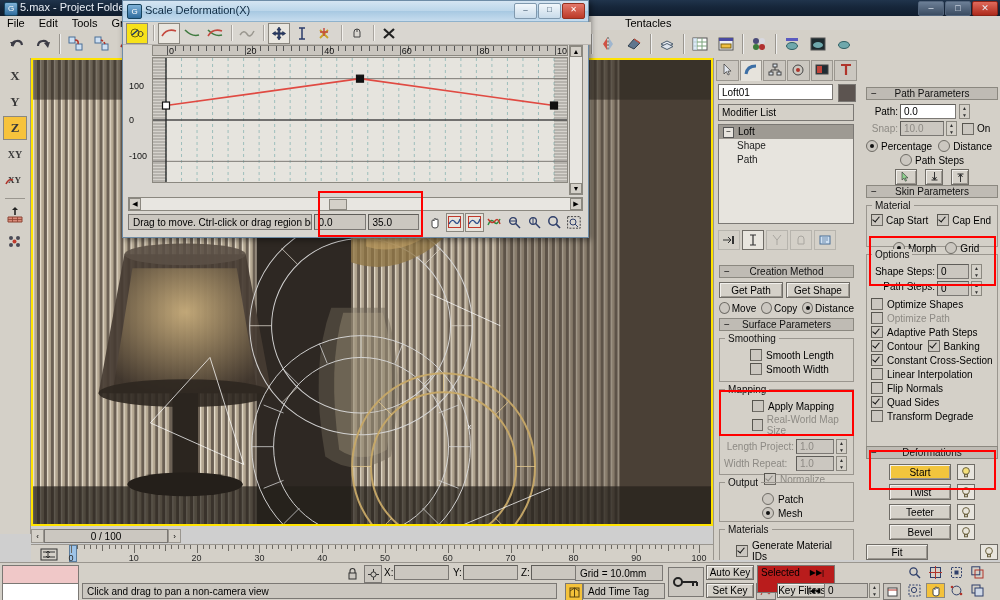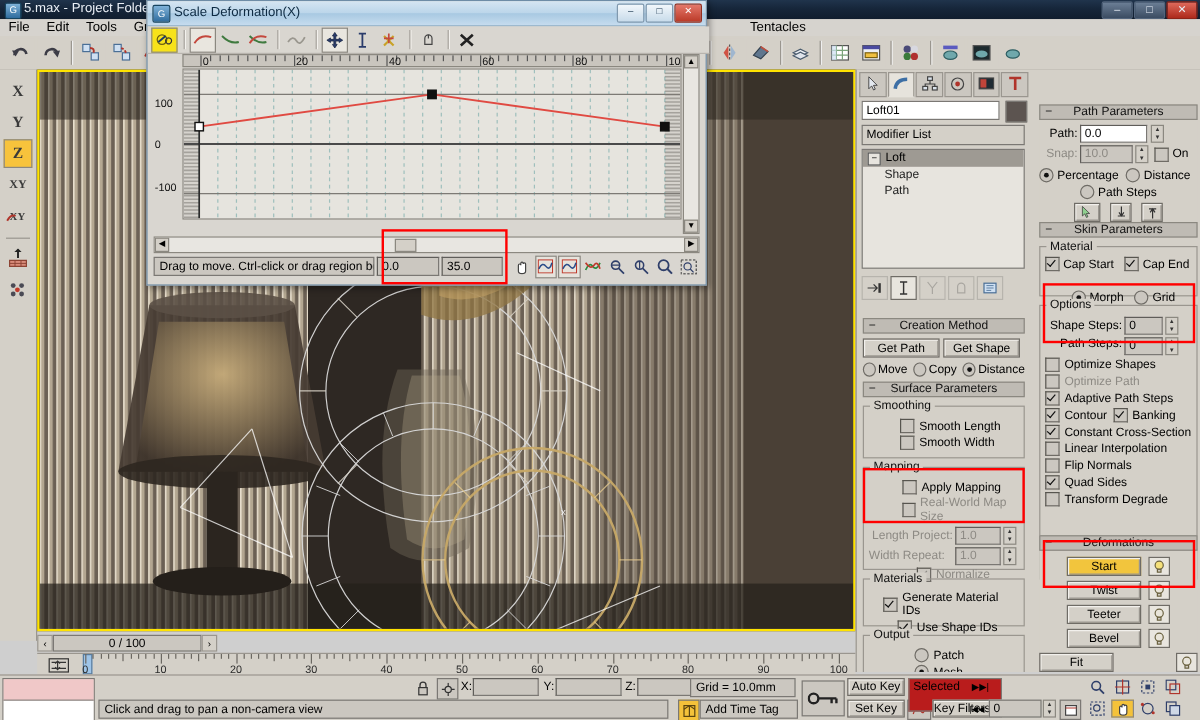--- a/index.html
+++ b/index.html
@@ -933,40 +933,40 @@
               <i>▼</i>
             </span>
         </div>
         <div class="chkrow" style="margin-left:40px">
           <span class="cb dis ck"></span>
           <span class="lbl dis">Normalize</span>
         </div>
       </div>
 
       <div class="grp" style="height:40px">
+        <span class="glabel">Output</span>
+        <div class="chkrow" style="margin-left:38px">
+          <span class="rb"></span>
+          <span class="lbl">Patch</span>
+        </div>
+        <div class="chkrow" style="margin-left:38px">
+          <span class="rb ck"></span>
+          <span class="lbl">Mesh</span>
+        </div>
+      </div>
+
+      <div class="grp" style="height:40px">
         <span class="glabel">Materials</span>
         <div class="chkrow" style="margin-left:12px">
           <span class="cb ck"></span>
           <span class="lbl">Generate Material IDs</span>
         </div>
         <div class="chkrow" style="margin-left:24px">
           <span class="cb ck"></span>
           <span class="lbl">Use Shape IDs</span>
-        </div>
-      </div>
-
-      <div class="grp" style="height:40px">
-        <span class="glabel">Output</span>
-        <div class="chkrow" style="margin-left:38px">
-          <span class="rb"></span>
-          <span class="lbl">Patch</span>
-        </div>
-        <div class="chkrow" style="margin-left:38px">
-          <span class="rb ck"></span>
-          <span class="lbl">Mesh</span>
         </div>
       </div>
     </div>
 
     <div class="rollout" style="left:152px;top:29px;width:132px;">
       <div class="ro-head">
         <span class="minus">−</span>
         <span>Path Parameters</span>
       </div>
       <div style="display:flex;align-items:center;margin-top:4px;">

